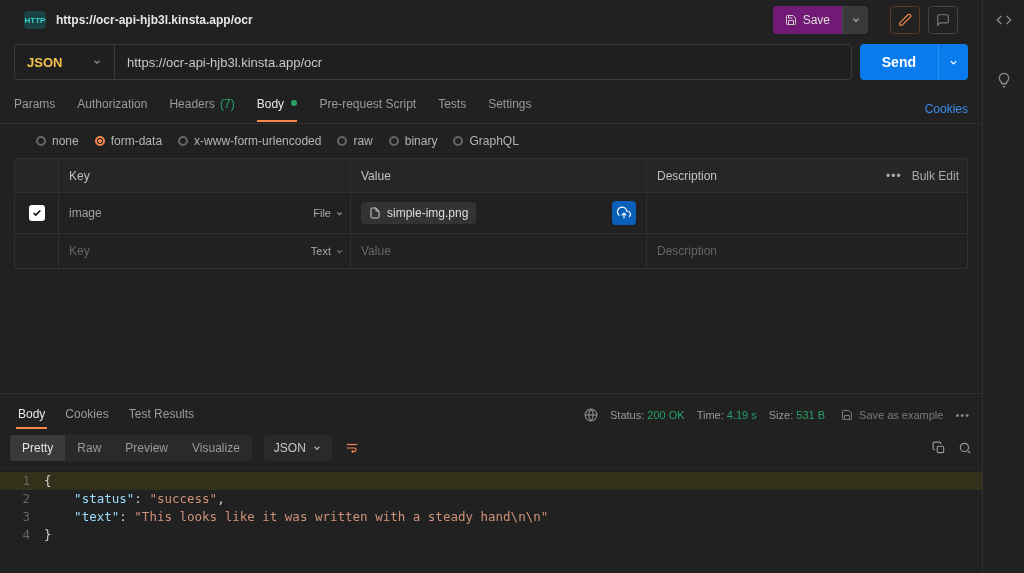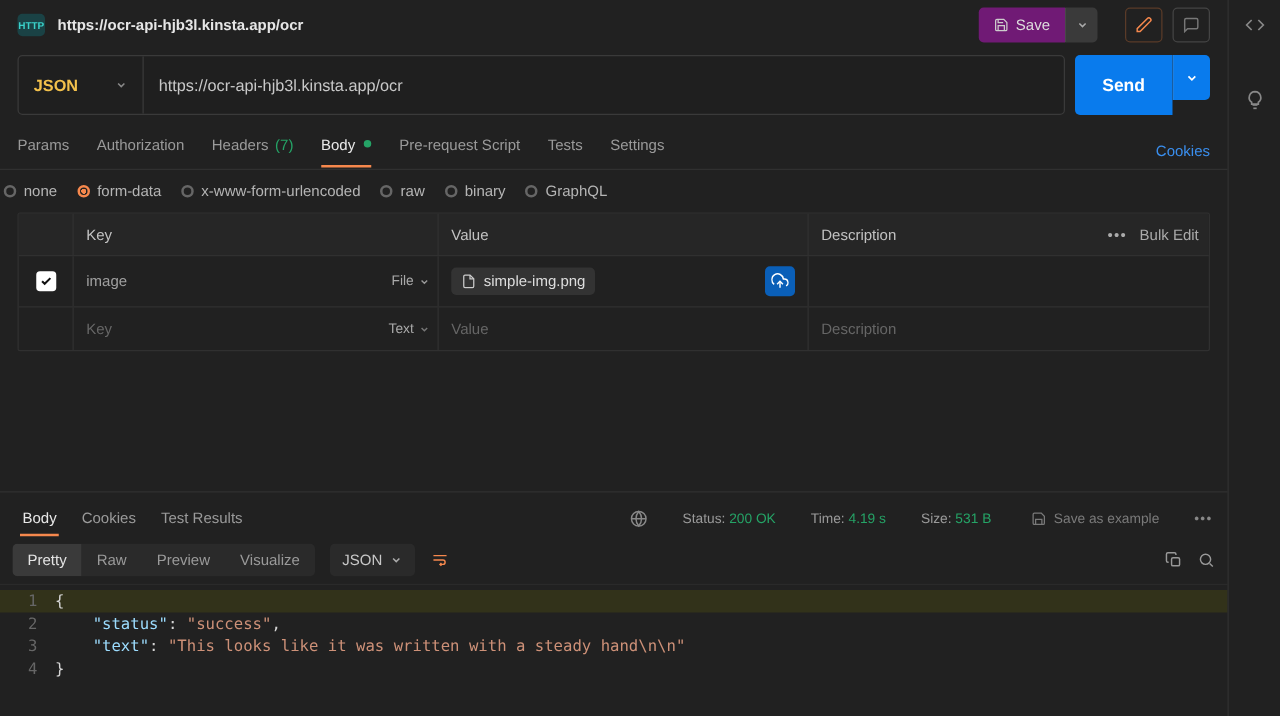--- a/index.html
+++ b/index.html
@@ -10,50 +10,50 @@
   font-size: 12px;
   color: #a0a0a0;
   overflow: hidden;
   position: relative;
 }
 .main-pane { position: absolute; left: 0; top: 0; width: 982px; height: 573px; }
 .right-rail { position: absolute; right: 0; top: 0; width: 42px; height: 573px; border-left: 1px solid #303030; }
 .right-rail .rail-icon { display:flex; align-items:center; justify-content:center; height:40px; color:#888; cursor:pointer; }
 
 
-.topbar { display:flex; align-items:center; height:40px; padding:0 14px; gap:10px; }
+.topbar { display:flex; align-items:center; height:40px; padding:0 24px; gap:10px; }
 .http-badge { width:22px; height:18px; border-radius:4px; background:#1a4245; color:#3ad1c9; font-size:8px; font-weight:700; display:flex; align-items:center; justify-content:center; }
 .tab-title { color:#e6e6e6; font-size:12px; font-weight:600; flex:1; }
 .save-group { display:flex; align-items:center; }
 .btn-save { display:flex; align-items:center; gap:6px; background:#701a75; color:#ddd; height:28px; padding:0 12px; border:none; border-radius:4px 0 0 4px; cursor:pointer; font-size:12px; }
 .btn-save-chev { background:#3a3a3a; color:#aaa; height:28px; width:26px; border:none; border-left:1px solid #484848; border-radius:0 4px 4px 0; cursor:pointer; display:flex; align-items:center; justify-content:center; }
 .right-btns { display:flex; gap:8px; margin-left:12px; }
 .pill { height:28px; width:30px; border:1px solid #444; border-radius:4px; display:flex; align-items:center; justify-content:center; color:#888; cursor:pointer; }
 .pill.orange { color:#f6884d; border-color:#5a3b28; }
 
 
 .urlrow { display:flex; align-items:stretch; padding:4px 14px; gap:8px; }
 .method-url { flex:1; display:flex; border:1px solid #3a3a3a; border-radius:4px; overflow:hidden; background:#1f1f1f; }
 .method { width:100px; display:flex; align-items:center; justify-content:space-between; padding:0 12px; color:#f3c14c; font-weight:700; font-size:13px; border-right:1px solid #3a3a3a; cursor:pointer; }
 .urlbox { flex:1; display:flex; align-items:center; padding:0 12px; color:#c8c8c8; font-size:13px; }
 .send-group { display:flex; }
-.btn-send { background:#097bed; color:#fff; border:none; height:48px; padding:0 22px; font-size:14px; font-weight:600; border-radius:4px 0 0 4px; cursor:pointer; }
+.btn-send { background:#097bed; color:#fff; border:none; height:36px; padding:0 22px; font-size:14px; font-weight:600; border-radius:4px 0 0 4px; cursor:pointer; }
 .btn-send-chev { background:#097bed; color:#fff; border:none; border-left:1px solid #2c8ff0; height:36px; width:30px; border-radius:0 4px 4px 0; display:flex; align-items:center; justify-content:center; cursor:pointer; }
 
 
 .reqtabs { display:flex; align-items:center; padding:10px 14px 0 14px; gap:22px; border-bottom:1px solid #303030; height:40px; }
 .reqtab { color:#9a9a9a; font-size:12px; padding-bottom:10px; cursor:pointer; position:relative; }
 .reqtab .count { color:#25a366; margin-left:2px; }
 .reqtab.active { color:#e8e8e8; }
 .reqtab.active::after { content:""; position:absolute; left:0; right:0; bottom:-1px; height:2px; background:#f6884d; }
 .dot-green { display:inline-block; width:6px; height:6px; border-radius:50%; background:#25a366; margin-left:4px; vertical-align:2px; }
 .cookies-link { margin-left:auto; color:#3a8eed; font-size:12px; cursor:pointer; }
 
 
-.bodytypes { display:flex; align-items:center; gap:16px; padding:10px 3px; }
+.bodytypes { display:flex; align-items:center; gap:16px; padding:10px 36px; }
 .radio-opt { display:flex; align-items:center; gap:6px; font-size:12px; color:#b5b5b5; cursor:pointer; }
 .radio-dot { width:10px; height:10px; border-radius:50%; border:2px solid #666; display:inline-block; }
 .radio-opt.active .radio-dot { border-color:#f6884d; background:radial-gradient(circle, #f6884d 45%, transparent 50%); }
 
 
 .ptable { margin:0 14px; border:1px solid #303030; border-radius:2px; }
 .prow { display:flex; border-bottom:1px solid #303030; min-height:34px; }
 .prow:last-child { border-bottom:none; }
 .pcell { border-right:1px solid #303030; padding:8px 10px; display:flex; align-items:center; }
 .pcell:last-child { border-right:none; }
@@ -69,21 +69,21 @@
 .upload-btn { margin-left:auto; width:24px; height:24px; border-radius:4px; background:#0a5fb8; display:flex; align-items:center; justify-content:center; cursor:pointer; }
 .hdr-actions { position:absolute; right:8px; display:flex; align-items:center; gap:10px; color:#aaa; }
 
 
 .resp { position:absolute; left:0; right:0; bottom:0; height:180px; border-top:1px solid #303030; background:#212121; }
 .resp-hdr { display:flex; align-items:center; padding:8px 12px 0 8px; height:34px; }
 .resptab { color:#9a9a9a; font-size:12px; padding:6px 10px 8px; cursor:pointer; position:relative; }
 .resptab.active { color:#e8e8e8; }
 .resptab.active::after { content:""; position:absolute; left:8px; right:8px; bottom:0; height:2px; background:#f6884d; }
 .resptab .count { color:#25a366; }
-.resp-status { margin-left:auto; display:flex; align-items:center; gap:28px; font-size:11px; color:#9a9a9a; }
+.resp-status { margin-left:auto; display:flex; align-items:center; gap:12px; font-size:11px; color:#9a9a9a; }
 .resp-status .ok { color:#25a366; }
 .resp-status .icon { color:#888; display:flex; }
 .save-example { display:flex; align-items:center; gap:6px; color:#7a7a7a; cursor:pointer; margin-left:4px; }
 
 .resp-toolbar { display:flex; align-items:center; padding:4px 10px; gap:6px; border-bottom:1px solid #2a2a2a; height:40px; }
 .seg { display:flex; background:#2a2a2a; border-radius:4px; overflow:hidden;align-items:center; }
 .segbtn { color:#9a9a9a; font-size:12px; padding:6px 12px; cursor:pointer; }
 .segbtn.active { background:#3a3a3a; color:#e4e4e4; }
 .type-sel { display:flex; align-items:center; gap:6px; background:#2a2a2a; color:#c8c8c8; font-size:12px; padding:6px 10px; border-radius:4px; cursor:pointer; margin-left:6px; }
 .wrap-btn { width:28px; height:28px; border-radius:4px; display:flex; align-items:center; justify-content:center; color:#f6884d; cursor:pointer; }

